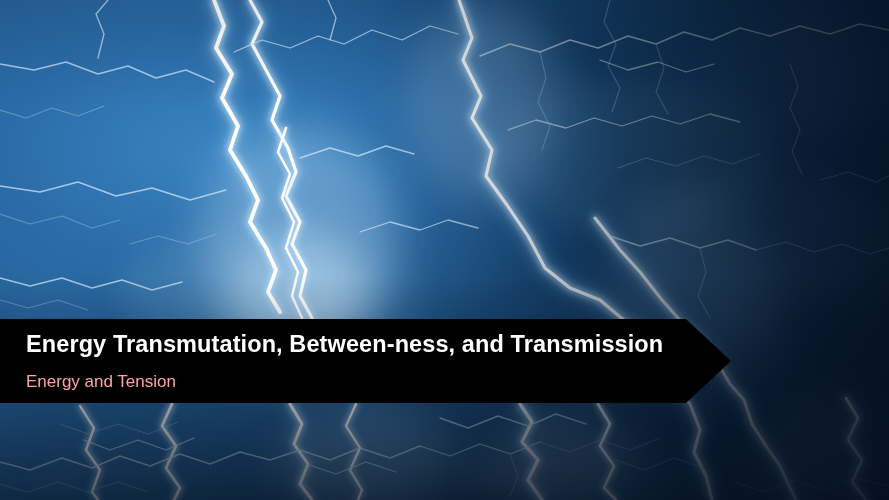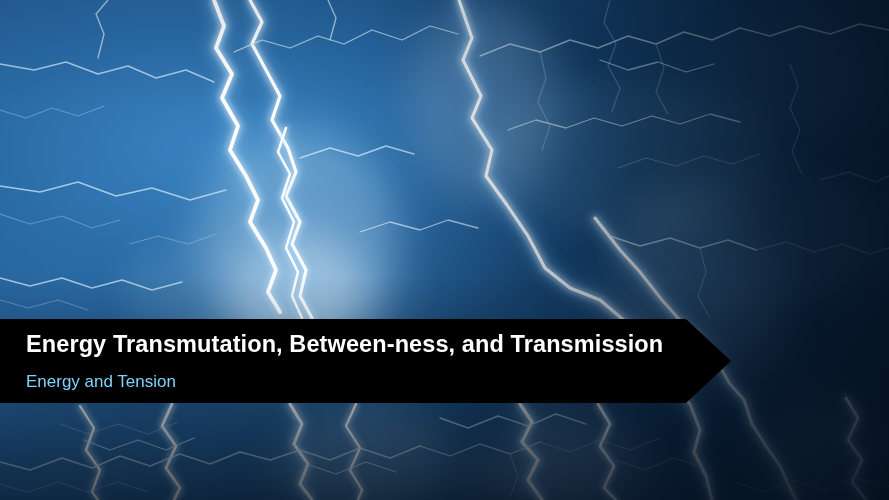--- a/index.html
+++ b/index.html
@@ -68,21 +68,21 @@
   }
   #slide-title{
     color:#ffffff;
     font-size:23.5px;
     font-weight:bold;
     letter-spacing:.1px;
     line-height:28px;
     white-space:nowrap;
   }
   #slide-subtitle{
-    color:#7dd3fc;
+    color:#fca5a5;
     font-size:17px;
     font-weight:normal;
     line-height:22px;
     margin-top:13px;
     white-space:nowrap;
   }
 </style>
 </head>
 <body>
 

